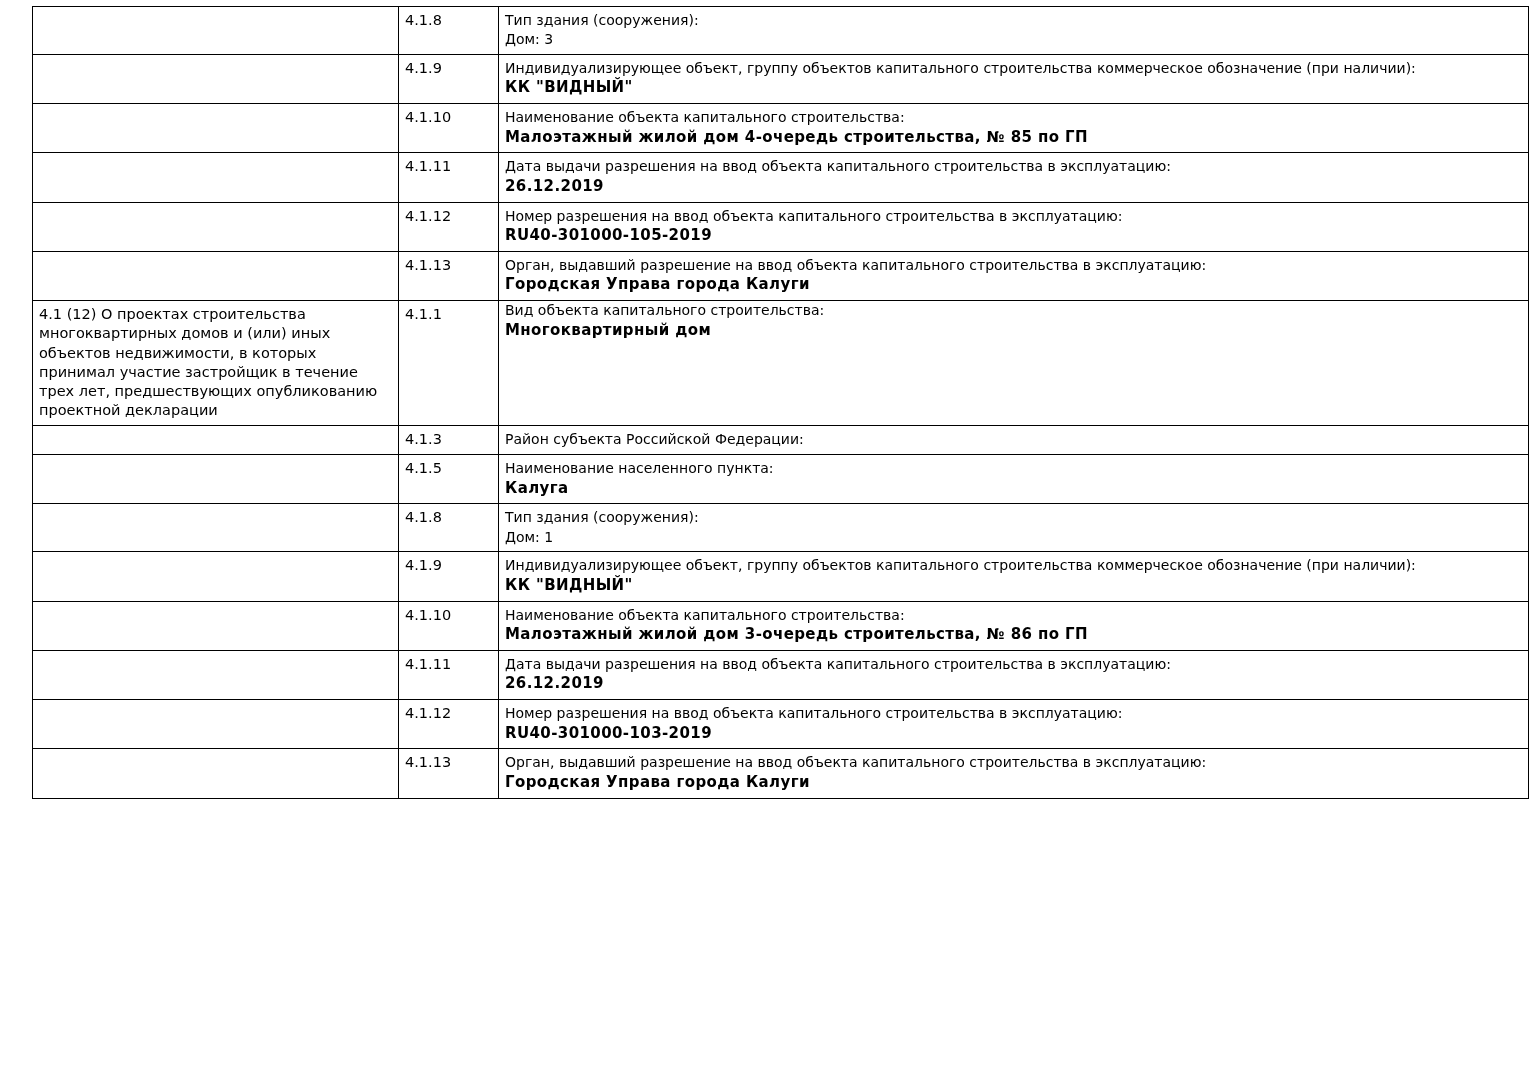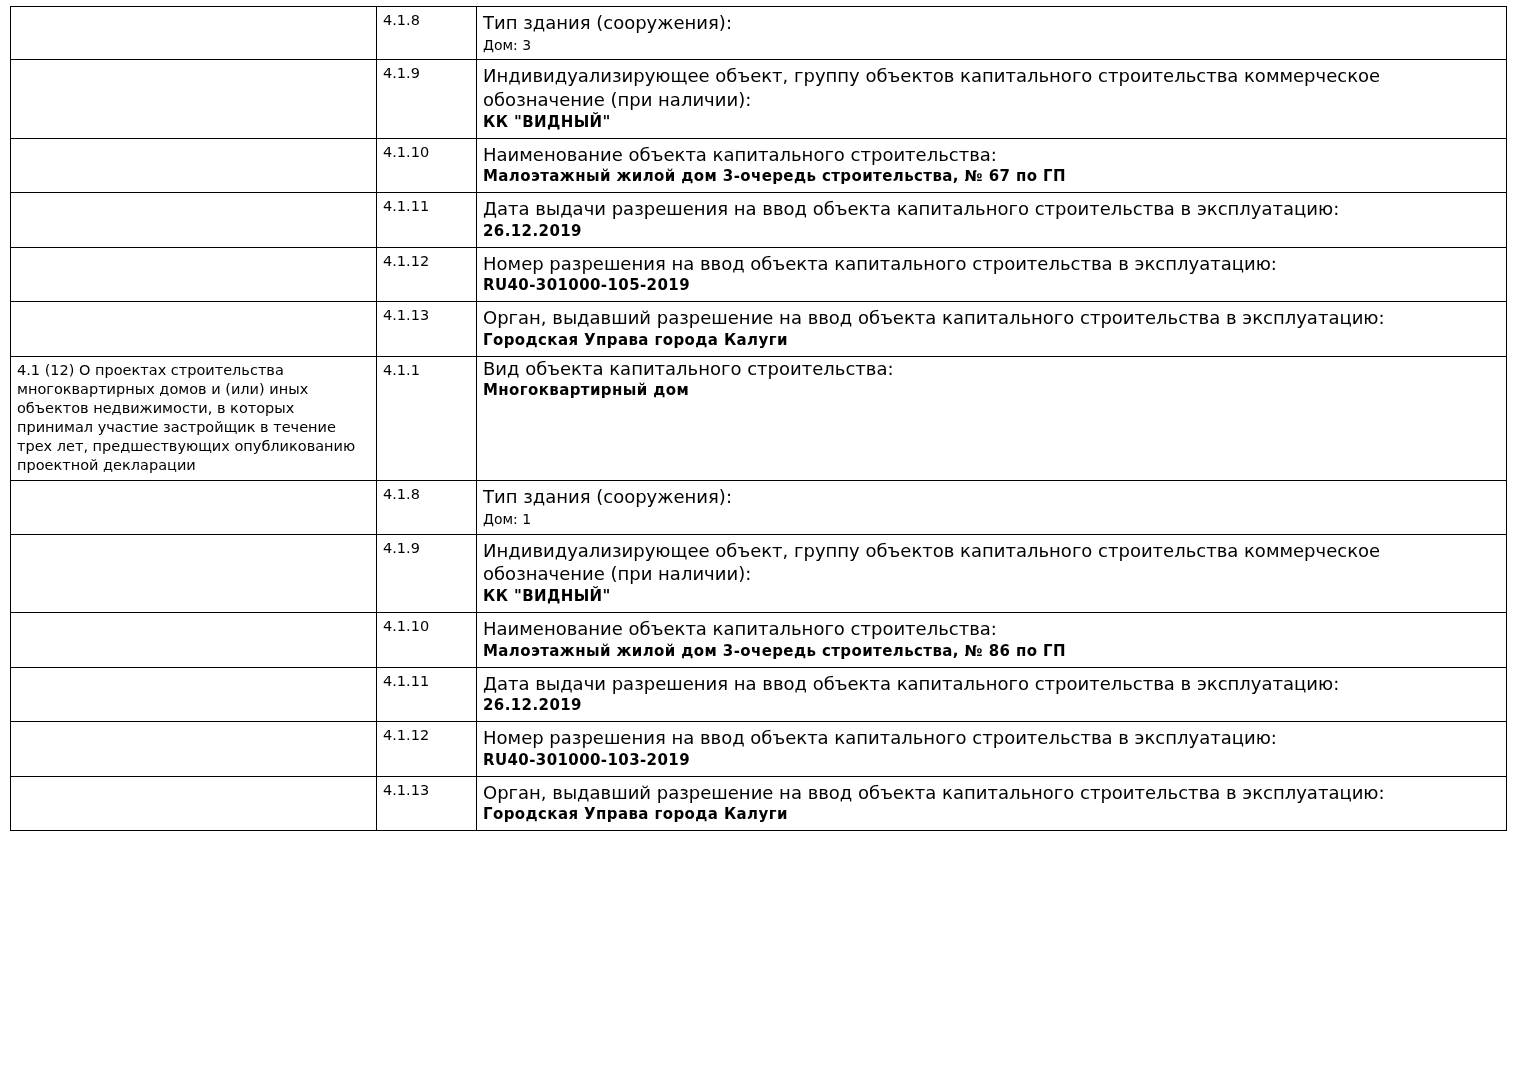--- a/index.html
+++ b/index.html
@@ -18,21 +18,21 @@
   .page {
     position: relative;
     width: 1529px;
     height: 1080px;
     box-sizing: border-box;
   }
   table.decl {
     border-collapse: collapse;
     table-layout: fixed;
     width: 1496px;
-    margin: 6px 0 0 10px;
+    margin: 6px 0 0 32px;
   }
   table.decl td {
     border: 1.3px solid #000000;
     vertical-align: top;
     padding: 4px 6px 5px 6px;
     font-size: 14.5px;
     line-height: 1.32;
   }
   col.c-sect { width: 366px; }
   col.c-num  { width: 100px; }
@@ -46,21 +46,21 @@
   td.num {
     font-size: 14.8px;
     vertical-align: middle;
     padding-left: 8px;
   }
   td.body {
     padding-left: 10px;
   }
   .lbl {
     display: block;
-    font-size: 18px;
+    font-size: 14px;
     font-weight: normal;
     white-space: normal;
   }
   .val {
     display: block;
     font-size: 15px;
     font-weight: bold;
     letter-spacing: 0.4px;
     margin-top: 1px;
   }
@@ -98,21 +98,21 @@
           <td class="body">
             <span class="lbl">Индивидуализирующее объект, группу объектов капитального строительства коммерческое обозначение (при наличии):</span>
             <span class="val">КК "ВИДНЫЙ"</span>
           </td>
         </tr>
         <tr>
           <td class="sect sect-empty"></td>
           <td class="num mid">4.1.10</td>
           <td class="body">
             <span class="lbl">Наименование объекта капитального строительства:</span>
-            <span class="val">Малоэтажный жилой дом 3-очередь строительства, № 67 по ГП</span>
+            <span class="val">Малоэтажный жилой дом 4-очередь строительства, № 85 по ГП</span>
           </td>
         </tr>
         <tr>
           <td class="sect sect-empty"></td>
           <td class="num mid">4.1.11</td>
           <td class="body">
             <span class="lbl">Дата выдачи разрешения на ввод объекта капитального строительства в эксплуатацию:</span>
             <span class="val">26.12.2019</span>
           </td>
         </tr>
@@ -131,20 +131,35 @@
             <span class="lbl">Орган, выдавший разрешение на ввод объекта капитального строительства в эксплуатацию:</span>
             <span class="val">Городская Управа города Калуги</span>
           </td>
         </tr>
         <tr class="tall">
           <td class="sect">4.1 (12) О проектах строительства многоквартирных домов и (или) иных объектов недвижимости, в которых принимал участие застройщик в течение трех лет, предшествующих опубликованию проектной декларации</td>
           <td class="num mid">4.1.1</td>
           <td class="body">
             <span class="lbl">Вид объекта капитального строительства:</span>
             <span class="val">Многоквартирный дом</span>
+          </td>
+        </tr>
+        <tr>
+          <td class="sect sect-empty"></td>
+          <td class="num mid">4.1.3</td>
+          <td class="body">
+            <span class="lbl">Район субъекта Российской Федерации:</span>
+          </td>
+        </tr>
+        <tr>
+          <td class="sect sect-empty"></td>
+          <td class="num mid">4.1.5</td>
+          <td class="body">
+            <span class="lbl">Наименование населенного пункта:</span>
+            <span class="val">Калуга</span>
           </td>
         </tr>
         <tr>
           <td class="sect sect-empty"></td>
           <td class="num mid">4.1.8</td>
           <td class="body">
             <span class="lbl">Тип здания (сооружения):</span>
             <span class="val plain">Дом: 1</span>
           </td>
         </tr>

